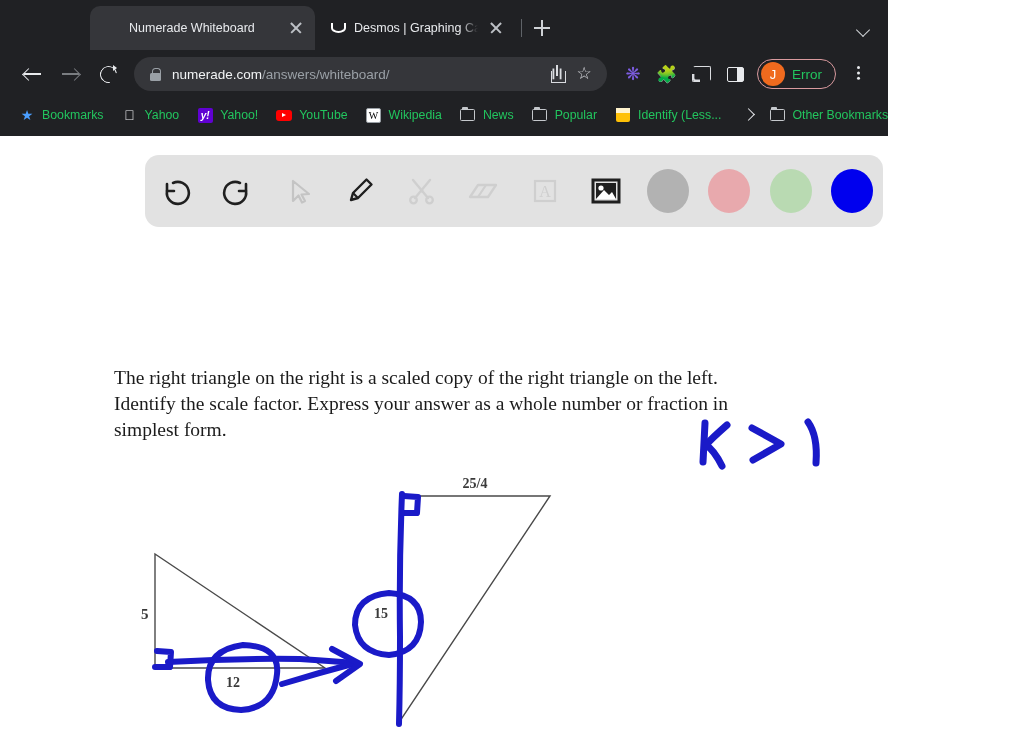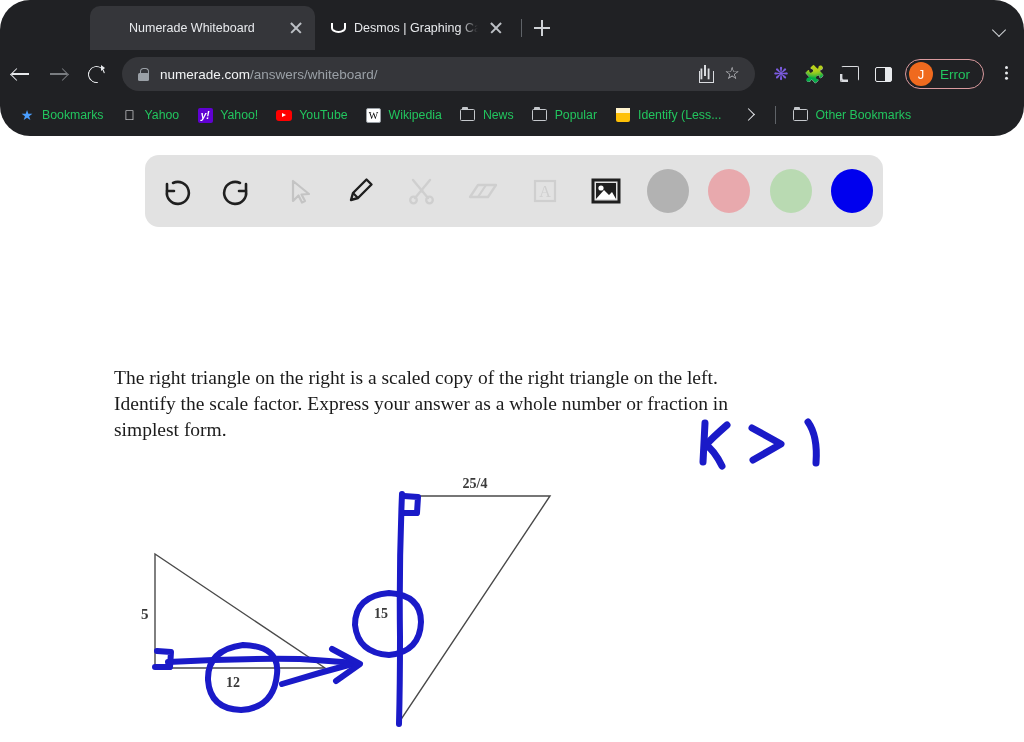--- a/index.html
+++ b/index.html
@@ -4,21 +4,21 @@
 <style>
   * { box-sizing: border-box; margin: 0; padding: 0; }
   html, body {
     width: 1024px; height: 742px;
     font-family: "Liberation Sans", sans-serif;
     background: #ffffff;
     overflow: hidden;
   }
 
   
-  .browser { width: 1024px; height: 136px; background: #202124; position: relative; border-radius: 30px; }
+  .browser { width: 888px; height: 136px; background: #202124; position: relative; }
 
   
   .tabstrip {
     height: 50px; display: flex; align-items: flex-end;
     padding-left: 90px; position: relative;
   }
   .tab {
     display: flex; align-items: center; gap: 9px;
     height: 44px; padding: 0 10px 0 14px;
     border-radius: 10px 10px 0 0;
@@ -72,21 +72,21 @@
     width: 16px; height: 16px; cursor: pointer;
   }
   .tabstrip-chevron::after {
     content: ""; position: absolute; left: 2px; top: 3px;
     width: 9px; height: 9px;
     border-right: 1.7px solid #cfd2d6; border-bottom: 1.7px solid #cfd2d6;
     transform: rotate(45deg);
   }
 
   
-  .navbar { height: 48px; display: flex; align-items: center; padding: 0 2px; gap: 2px; }
+  .navbar { height: 48px; display: flex; align-items: center; padding: 0 14px; gap: 2px; }
   .navbtn {
     width: 36px; height: 36px; border-radius: 50%;
     display: flex; align-items: center; justify-content: center; cursor: pointer;
   }
   .arrow-l, .arrow-r { width: 19px; height: 19px; position: relative; }
   .arrow-l::before, .arrow-r::before {
     content: ""; position: absolute; left: 1px; top: 8.6px;
     width: 17px; height: 1.8px; background: #e8eaed;
   }
   .arrow-l::after {

